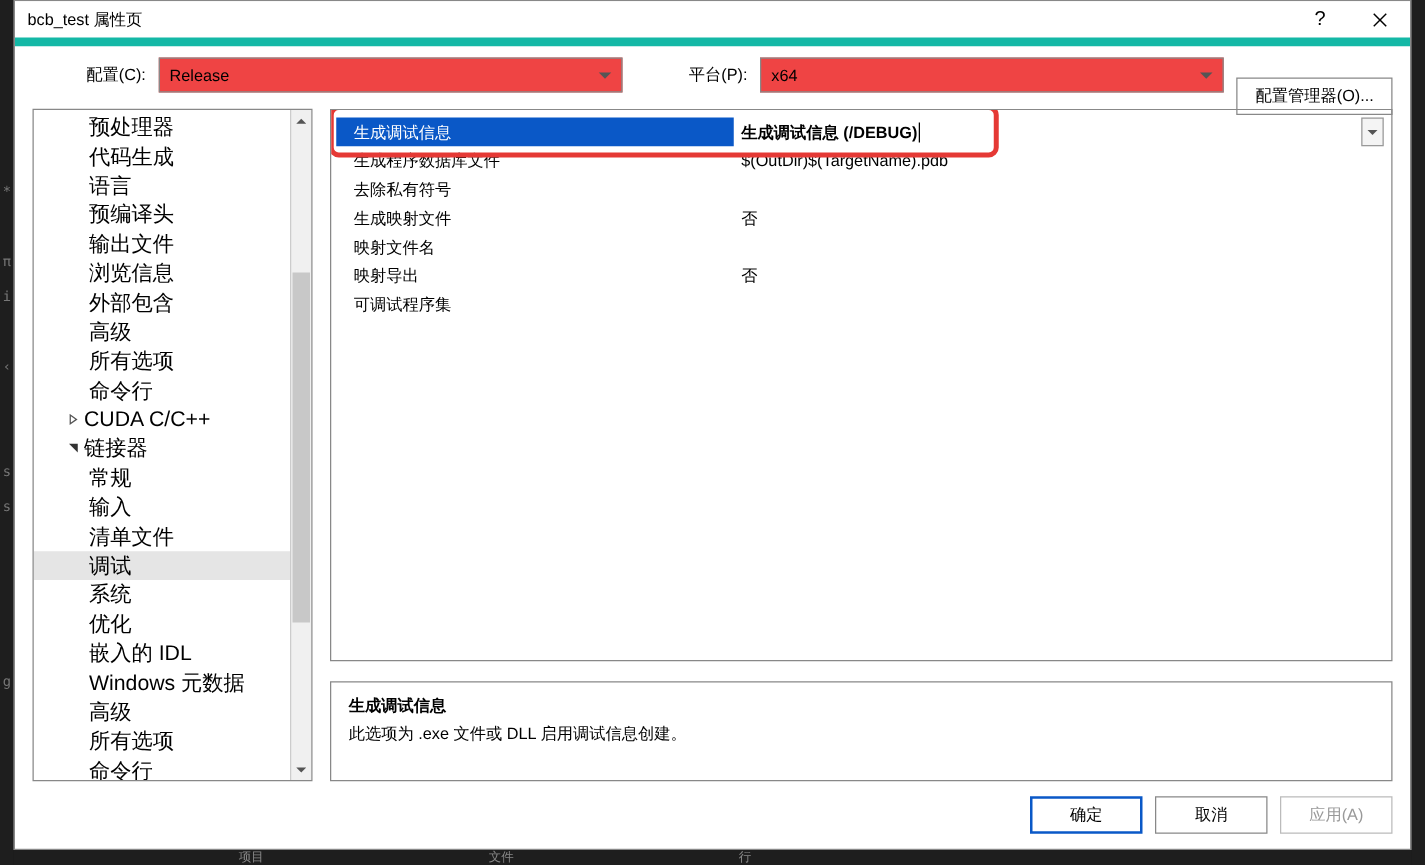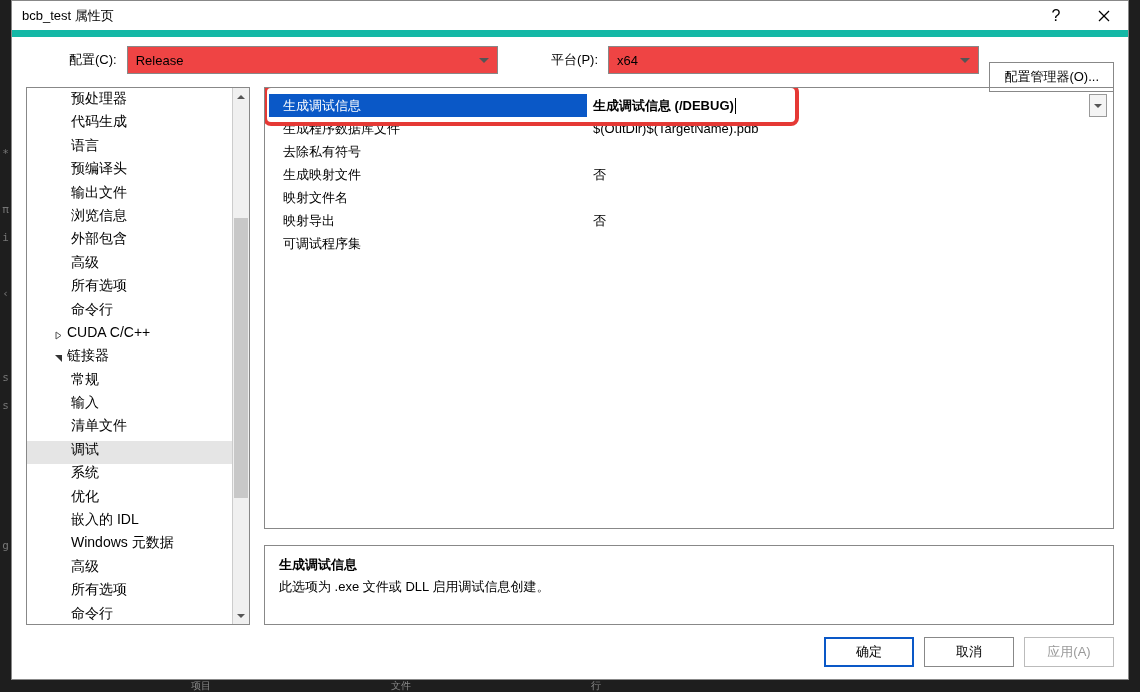--- a/index.html
+++ b/index.html
@@ -96,23 +96,24 @@
   display: flex;
 }
 .tree-scroll {
   flex: 1;
   overflow-y: auto;
   padding: 2px 0;
 }
 .tree-item {
   height: 23.4px;
   display: flex;
+  align-items: center;
   padding-left: 12px;
   cursor: pointer;
-  font-size: 14px;
+  font-size: 17px;
   white-space: nowrap;
 }
 .tree-item.depth-2 { padding-left: 44px; }
 .tree-item.depth-2.selected { background: #e5e5e5; }
 .tree-item .tw {
   width: 14px;
   display: inline-flex;
   align-items: center;
   justify-content: center;
   margin-right: 2px;

